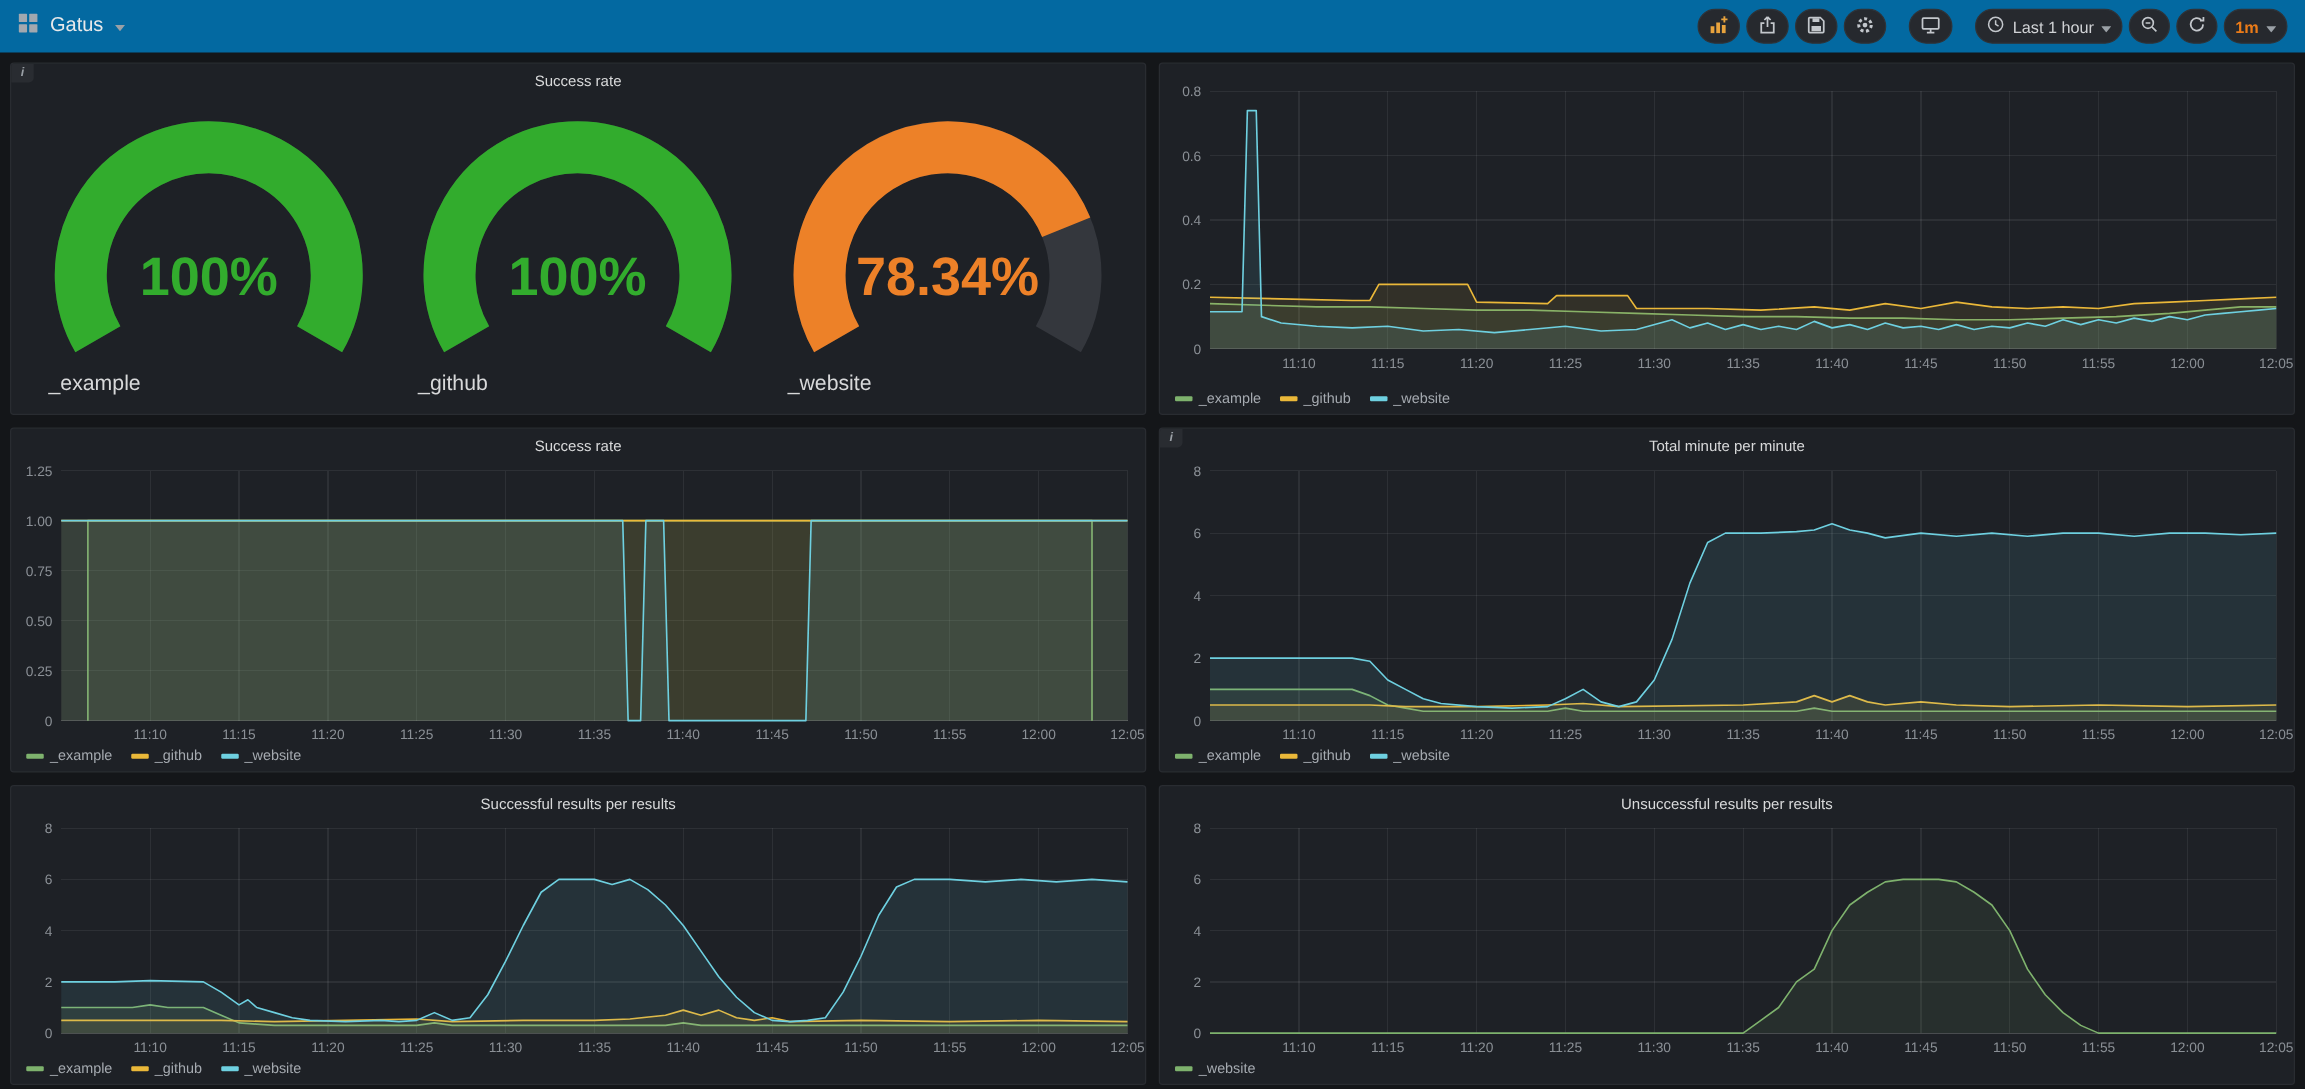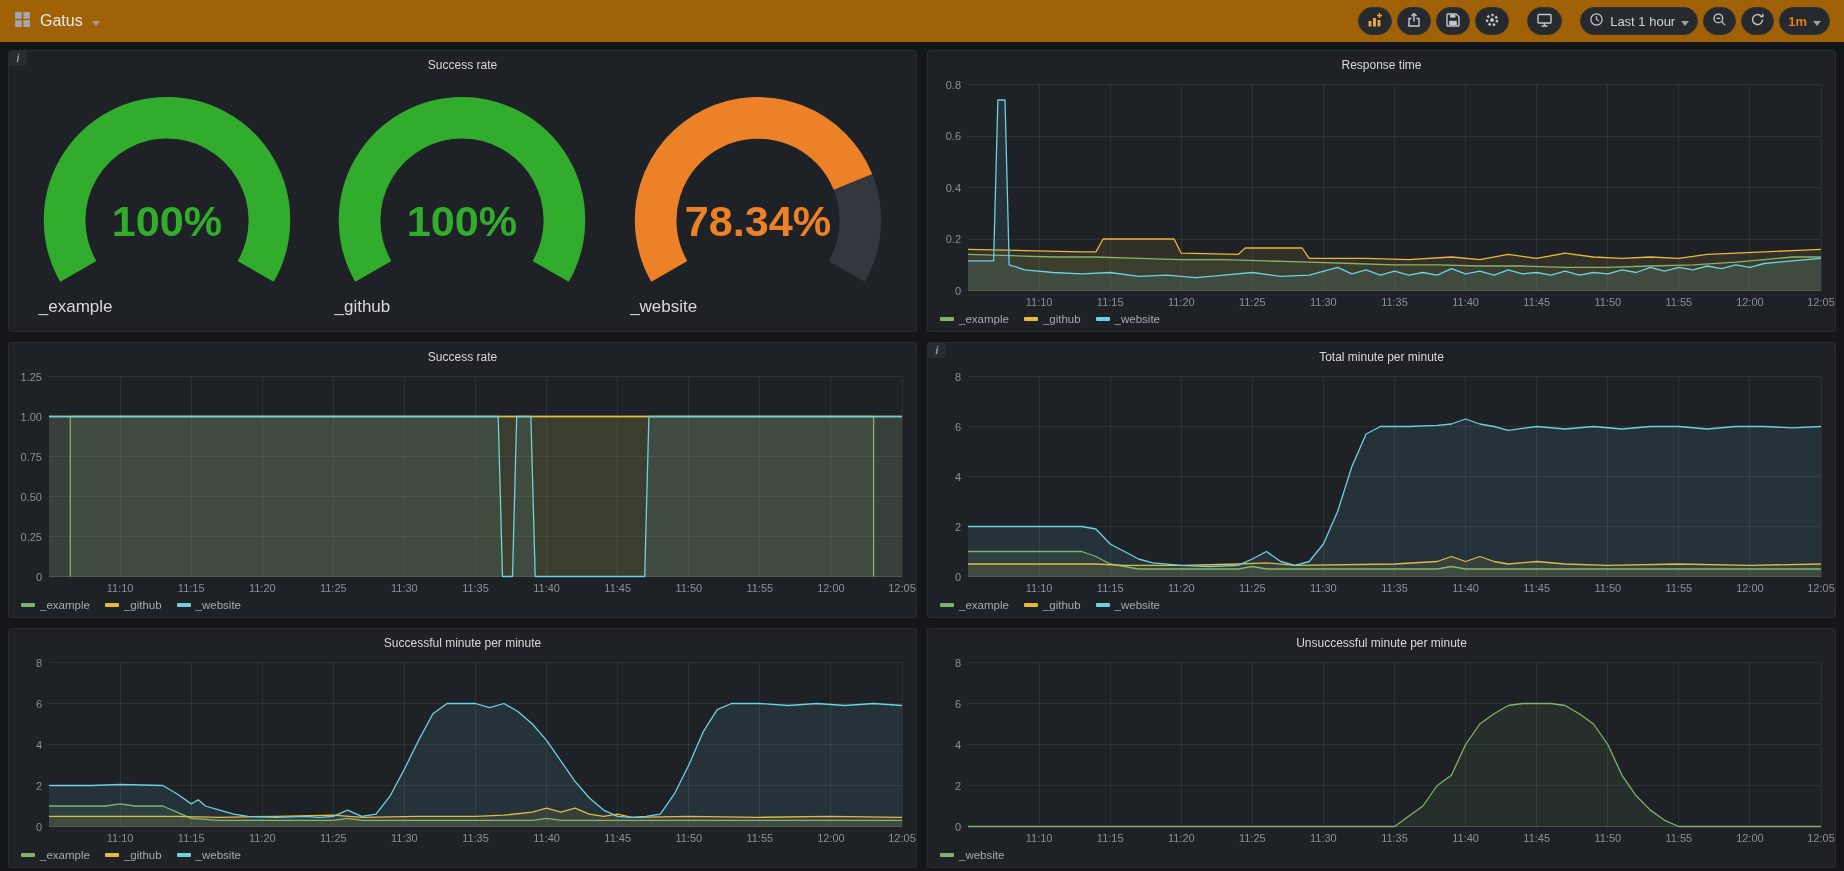--- a/index.html
+++ b/index.html
@@ -1,19 +1,19 @@
 <!DOCTYPE html>
 <html><head>
 <meta charset="utf-8">
 <style>
   *{box-sizing:border-box;margin:0;padding:0}
   html,body{width:1844px;height:871px;overflow:hidden;background:#141619;
     font-family:"Liberation Sans",sans-serif;color:#d8d9da}
   
-  .navbar{height:42px;background:#a16207;display:flex;align-items:center;
+  .navbar{height:42px;background:#0369a1;display:flex;align-items:center;
     justify-content:space-between;padding:0 14px}
   .nav-left{display:flex;align-items:center;gap:9px}
   .nav-title{color:#e8e9ea;font-size:16px;font-weight:500;cursor:pointer}
   .nav-right{display:flex;align-items:center;gap:5px}
   .nav-btn{display:flex;align-items:center;gap:6px;background:#26292e;
     border:1px solid #2f3338;border-radius:14px;padding:0 8px;height:28px;
     color:#c7ccd1;font-size:13px;cursor:pointer;font-family:inherit}
   .nav-btn .btn-text{color:#d0d2d5}
   .nav-btn .interval-text{color:#eb7b18;font-weight:700}
   .nav-sep{width:8px}
@@ -178,21 +178,20 @@
             <path d="M24.57 114.00A64 64 0 1 1 135.43 114.00" stroke="#34373d" stroke-width="26" fill="none"></path>
             <path d="M24.57 114.00A64 64 0 1 1 139.35 58.04" stroke="#ed8128" stroke-width="26" fill="none"></path>
             <text x="80" y="92" text-anchor="middle" class="gauge-value" fill="#ed8128">78.34%</text>
           </svg>
           <div class="gauge-label">_website</div>
         </div>
       </div>
   </section>
 
   <section class="panel">
-    <h2 class="panel-title">Response time</h2>
     <svg class="chart" viewBox="0 0 907 236">
         <line x1="40" x2="893" y1="216.0" y2="216.0" class="grid-line"></line>
         <text x="33" y="220.0" text-anchor="end" class="tick">0</text>
         <line x1="40" x2="893" y1="164.5" y2="164.5" class="grid-line"></line>
         <text x="33" y="168.5" text-anchor="end" class="tick">0.2</text>
         <line x1="40" x2="893" y1="113.0" y2="113.0" class="grid-line"></line>
         <text x="33" y="117.0" text-anchor="end" class="tick">0.4</text>
         <line x1="40" x2="893" y1="61.5" y2="61.5" class="grid-line"></line>
         <text x="33" y="65.5" text-anchor="end" class="tick">0.6</text>
         <line x1="40" x2="893" y1="10.0" y2="10.0" class="grid-line"></line>
@@ -364,21 +363,21 @@
           <span>_github</span>
         </span>
         <span class="legend-item">
           <span class="legend-marker" style="background: rgb(110, 208, 224);"></span>
           <span>_website</span>
         </span>
       </div>
   </section>
 
   <section class="panel">
-    <h2 class="panel-title">Successful minute per minute</h2>
+    <h2 class="panel-title">Successful results per results</h2>
     <svg class="chart" viewBox="0 0 907 194">
         <line x1="40" x2="893" y1="174.0" y2="174.0" class="grid-line"></line>
         <text x="33" y="178.0" text-anchor="end" class="tick">0</text>
         <line x1="40" x2="893" y1="133.0" y2="133.0" class="grid-line"></line>
         <text x="33" y="137.0" text-anchor="end" class="tick">2</text>
         <line x1="40" x2="893" y1="92.0" y2="92.0" class="grid-line"></line>
         <text x="33" y="96.0" text-anchor="end" class="tick">4</text>
         <line x1="40" x2="893" y1="51.0" y2="51.0" class="grid-line"></line>
         <text x="33" y="55.0" text-anchor="end" class="tick">6</text>
         <line x1="40" x2="893" y1="10.0" y2="10.0" class="grid-line"></line>
@@ -425,21 +424,21 @@
           <span>_github</span>
         </span>
         <span class="legend-item">
           <span class="legend-marker" style="background: rgb(110, 208, 224);"></span>
           <span>_website</span>
         </span>
       </div>
   </section>
 
   <section class="panel">
-    <h2 class="panel-title">Unsuccessful minute per minute</h2>
+    <h2 class="panel-title">Unsuccessful results per results</h2>
     <svg class="chart" viewBox="0 0 907 194">
         <line x1="40" x2="893" y1="174.0" y2="174.0" class="grid-line"></line>
         <text x="33" y="178.0" text-anchor="end" class="tick">0</text>
         <line x1="40" x2="893" y1="133.0" y2="133.0" class="grid-line"></line>
         <text x="33" y="137.0" text-anchor="end" class="tick">2</text>
         <line x1="40" x2="893" y1="92.0" y2="92.0" class="grid-line"></line>
         <text x="33" y="96.0" text-anchor="end" class="tick">4</text>
         <line x1="40" x2="893" y1="51.0" y2="51.0" class="grid-line"></line>
         <text x="33" y="55.0" text-anchor="end" class="tick">6</text>
         <line x1="40" x2="893" y1="10.0" y2="10.0" class="grid-line"></line>

